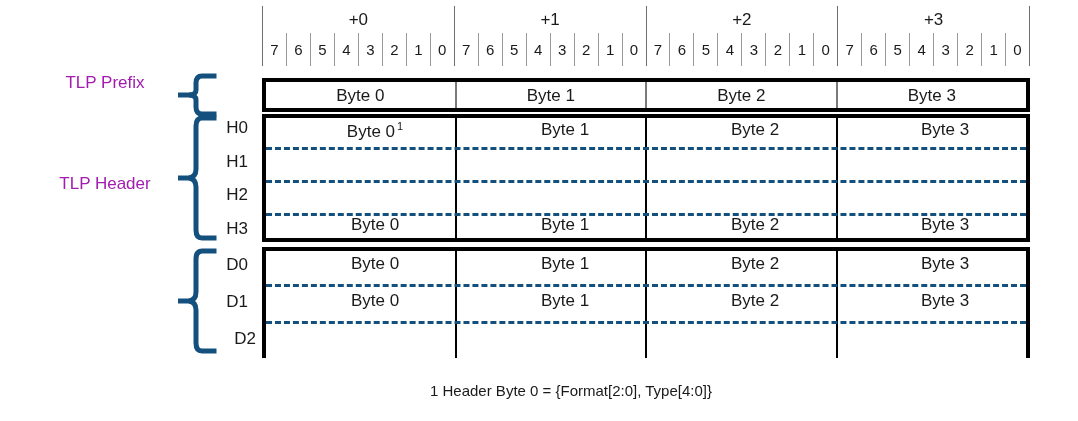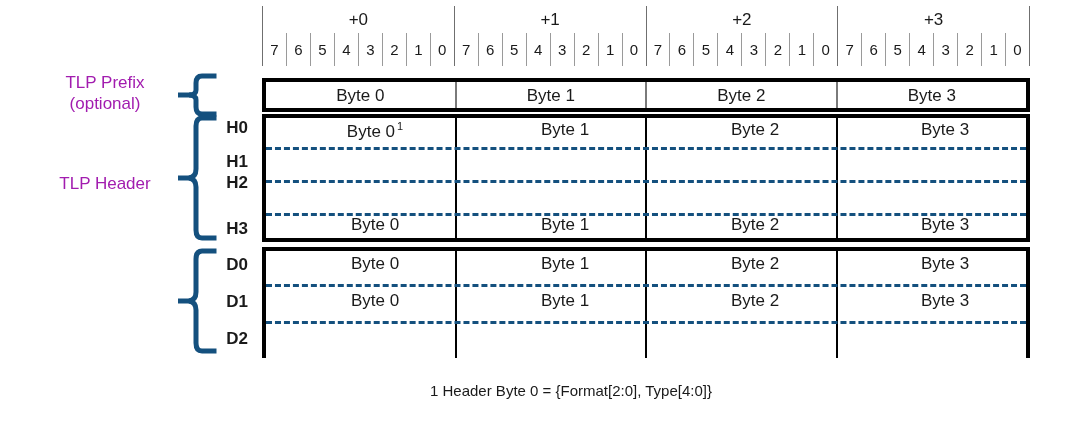--- a/index.html
+++ b/index.html
@@ -46,21 +46,20 @@
 
   
   .row-id {
     position: absolute;
     left: 218px;
     width: 38px;
     text-align: center;
     font-size: 17px;
     color: #1a1a1a;
     line-height: 20px;
-    font-weight: bold;
   }
 
   
   #byte-index {
     position: absolute;
     left: 262px;
     top: 6px;
     width: 768px;
     height: 27px;
     display: flex;
@@ -198,21 +197,20 @@
     padding-left: 32px;
   }
 </style>
 </head>
 <body>
 
 <div id="stage">
 
   <div class="side-label" id="label-prefix">
     <div>TLP Prefix</div>
-    <div>(optional)</div>
   </div>
 
   <div class="side-label" id="label-header">
     <div>TLP Header</div>
   </div>
 
 
   <div class="brace" style="top:72px;">
     <svg width="40" height="46" viewBox="0 0 40 46">
       <path d="M36 4 L24 4 Q18 4 18 11 L18 18 Q18 23 11 23 Q18 23 18 28 L18 35 Q18 42 24 42 L36 42" fill="none" stroke="#14507e" stroke-width="5" stroke-linecap="square"></path>
@@ -229,26 +227,26 @@
 
   <div class="brace" style="top:247px;">
     <svg width="40" height="108" viewBox="0 0 40 108">
       <path d="M36 4 L24 4 Q18 4 18 12 L18 45 Q18 53 11 54 Q18 55 18 63 L18 96 Q18 104 24 104 L36 104" fill="none" stroke="#14507e" stroke-width="5" stroke-linecap="square"></path>
       <line x1="0" y1="54" x2="13" y2="54" stroke="#14507e" stroke-width="5"></line>
     </svg>
   </div>
 
   <div class="row-id" style="top:118px;">H0</div>
   <div class="row-id" style="top:152px;">H1</div>
-  <div class="row-id" style="top:173px;">H2</div>
+  <div class="row-id" style="top:185px;">H2</div>
   <div class="row-id" style="top:219px;">H3</div>
 
   <div class="row-id" style="top:255px;">D0</div>
   <div class="row-id" style="top:292px;">D1</div>
-  <div class="row-id" style="top:329px;">D2</div>
+  <div class="row-id" style="top:329px;text-align:right;">D2</div>
 
   <div id="byte-index">
     <div class="bi">+0</div>
     <div class="bi">+1</div>
     <div class="bi">+2</div>
     <div class="bi">+3</div>
   </div>
 
   <div id="bit-row">
     <div class="byte-group">

